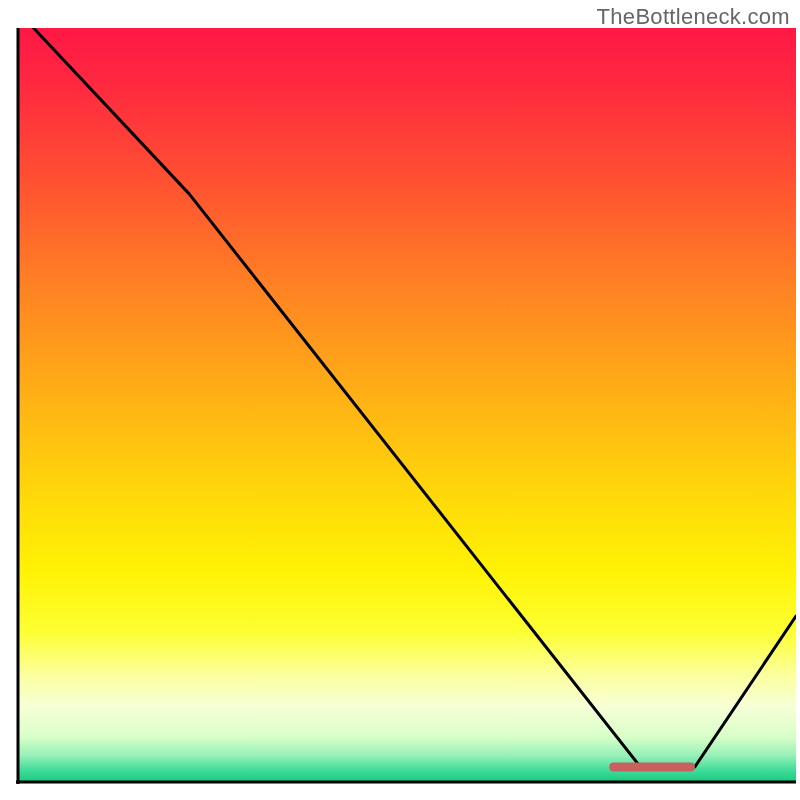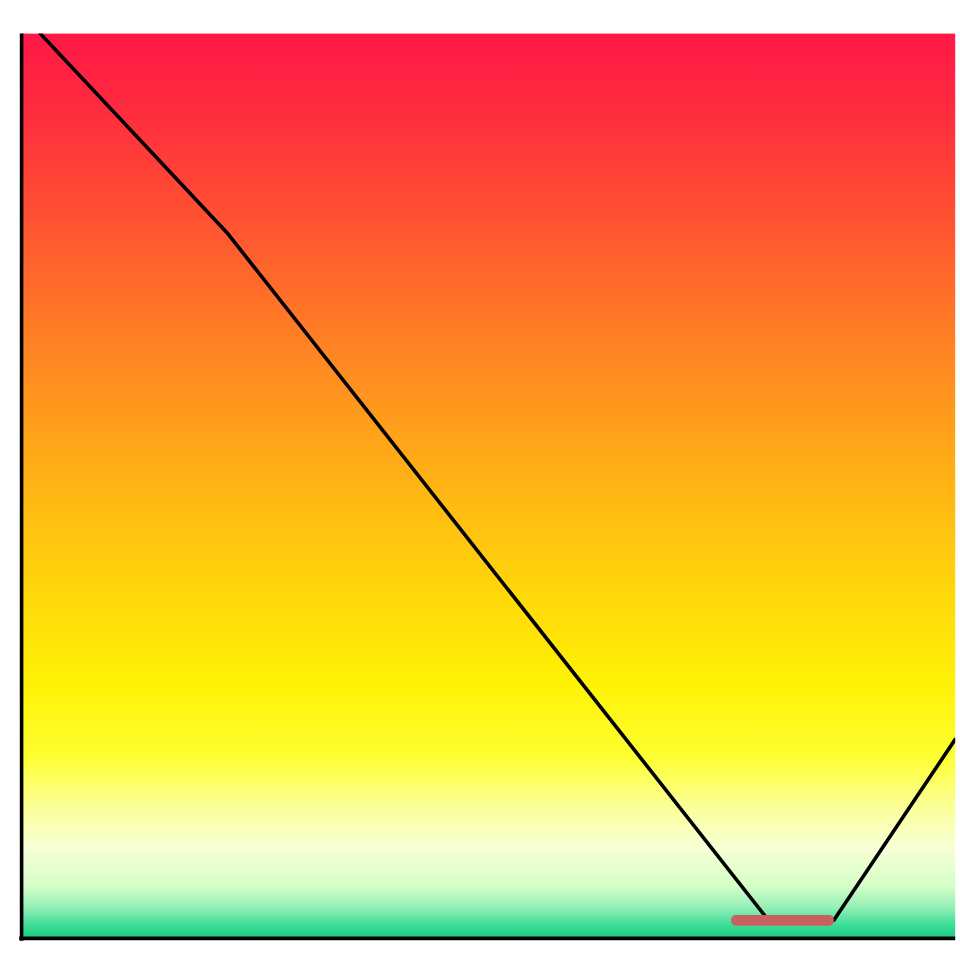--- a/index.html
+++ b/index.html
@@ -27,20 +27,21 @@
     z-index: 10;
   }
   svg {
     display: block;
   }
 </style>
 </head>
 <body>
 
 <div class="chart-container">
+  <div class="watermark">TheBottleneck.com</div>
 
   <svg id="chart-svg" width="800" height="800" viewBox="0 0 800 800">
     <defs>
       <linearGradient id="bg-grad" x1="0" y1="0" x2="0" y2="1">
           <stop offset="0.00%" stop-color="#ff1846"></stop>
           <stop offset="8.00%" stop-color="#ff2a3f"></stop>
           <stop offset="20.00%" stop-color="#ff5032"></stop>
           <stop offset="35.00%" stop-color="#ff8423"></stop>
           <stop offset="50.00%" stop-color="#ffb414"></stop>
           <stop offset="62.00%" stop-color="#ffd80a"></stop>

